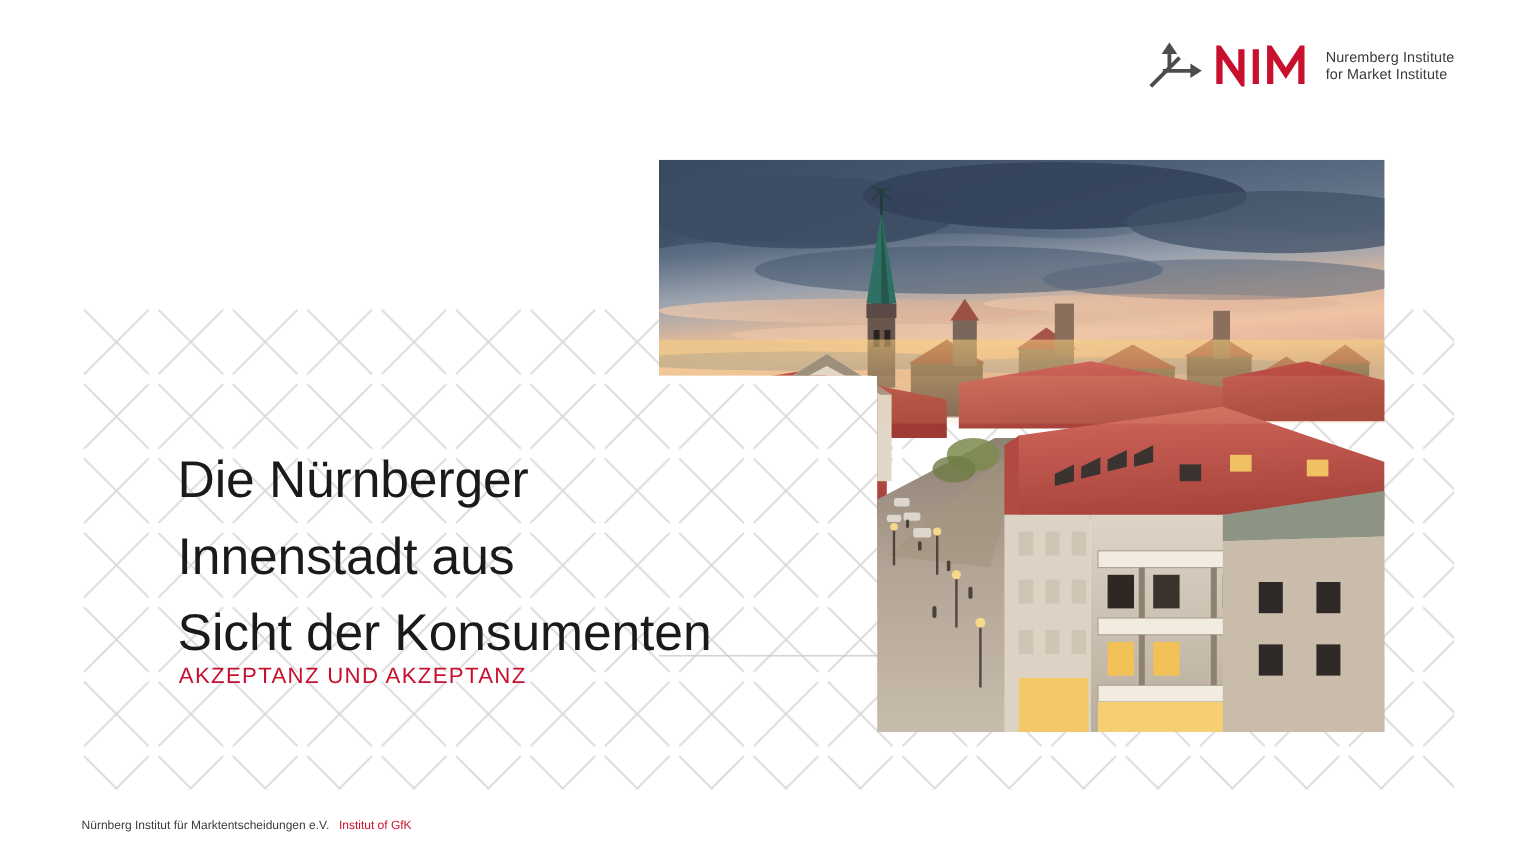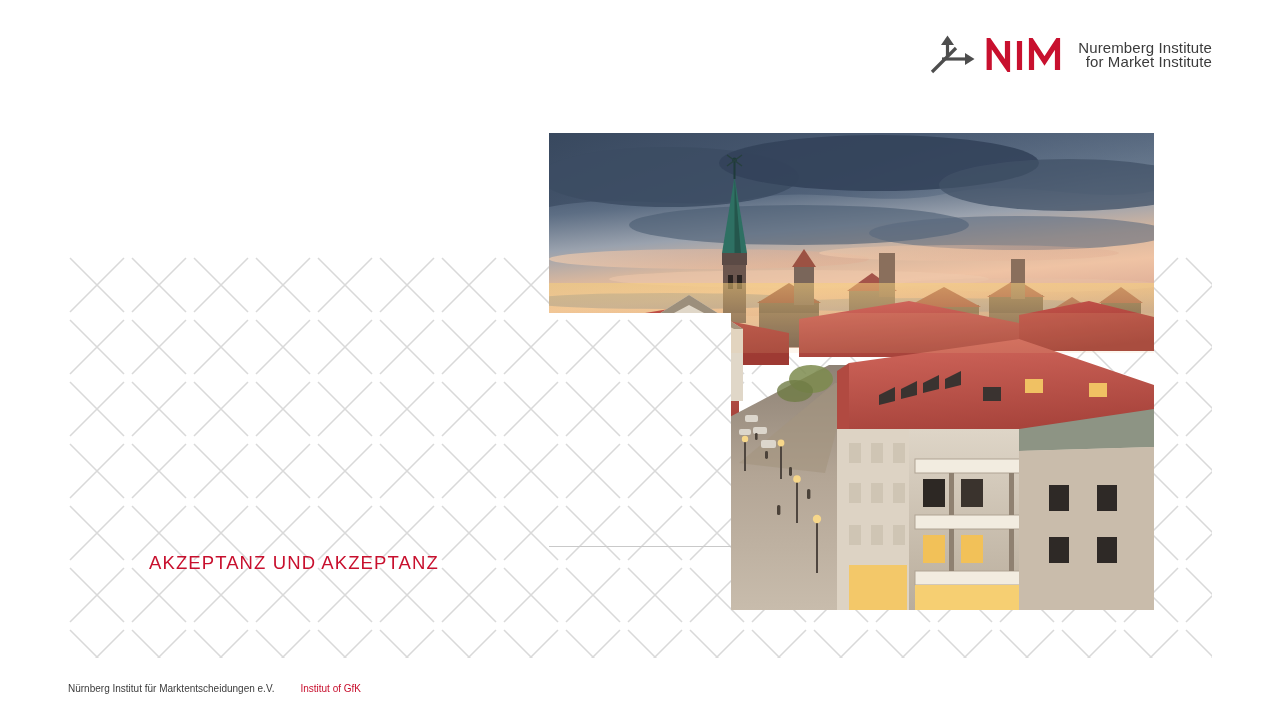--- a/index.html
+++ b/index.html
@@ -43,27 +43,26 @@
   }
   #logo-mark {
     width: 46px;
     height: 42px;
     display: block;
   }
   #logo-nim {
     display: block;
   }
   #logo-sub {
-    font-size: 15px;
+    font-size: 12px;
     line-height: 14.2px;
     color: #3b3b3b;
     letter-spacing: 0.1px;
     white-space: nowrap;
     margin-left: 2px;
-    text-align: right;
   }
   #logo-sub .l2 { display: block; }
 
   
   #photo-wrap {
     position: absolute;
     left: 549px;
     top: 133px;
     width: 605px;
     height: 477px;
@@ -114,21 +113,21 @@
   #footer {
     position: absolute;
     left: 68px;
     top: 682px;
     font-size: 10px;
     line-height: 13px;
     color: #3c3c3c;
     white-space: nowrap;
     display: flex;
     align-items: baseline;
-    gap: 26px;
+    gap: 8px;
   }
   #footer .founder { color: #c8102e; }
 </style>
 </head>
 <body>
 
 <div id="slide">
 
   <svg id="x-pattern" viewBox="0 0 1146 404" preserveAspectRatio="none" aria-hidden="true">
     <defs>
@@ -407,20 +406,25 @@
         <rect x="500" y="404" width="20" height="26" fill="#2e2926"></rect>
         <rect x="548" y="404" width="20" height="26" fill="#2e2926"></rect>
       </g>
 
       <rect x="0" y="180" width="605" height="40" fill="#f3c98f" opacity="0.14"></rect>
     </svg>
   </div>
 
   <div id="divider"></div>
 
+  <h1 id="title">
+    <span class="tline">Die Nürnberger</span>
+    <span class="tline">Innenstadt aus</span>
+    <span class="tline">Sicht der Konsumenten</span>
+  </h1>
 
   <div id="subtitle">AKZEPTANZ UND AKZEPTANZ</div>
 
   <div id="footer">
     <span>Nürnberg Institut für Marktentscheidungen e.V.</span>
     <span class="founder">Institut of GfK</span>
   </div>
 
 </div>
 

